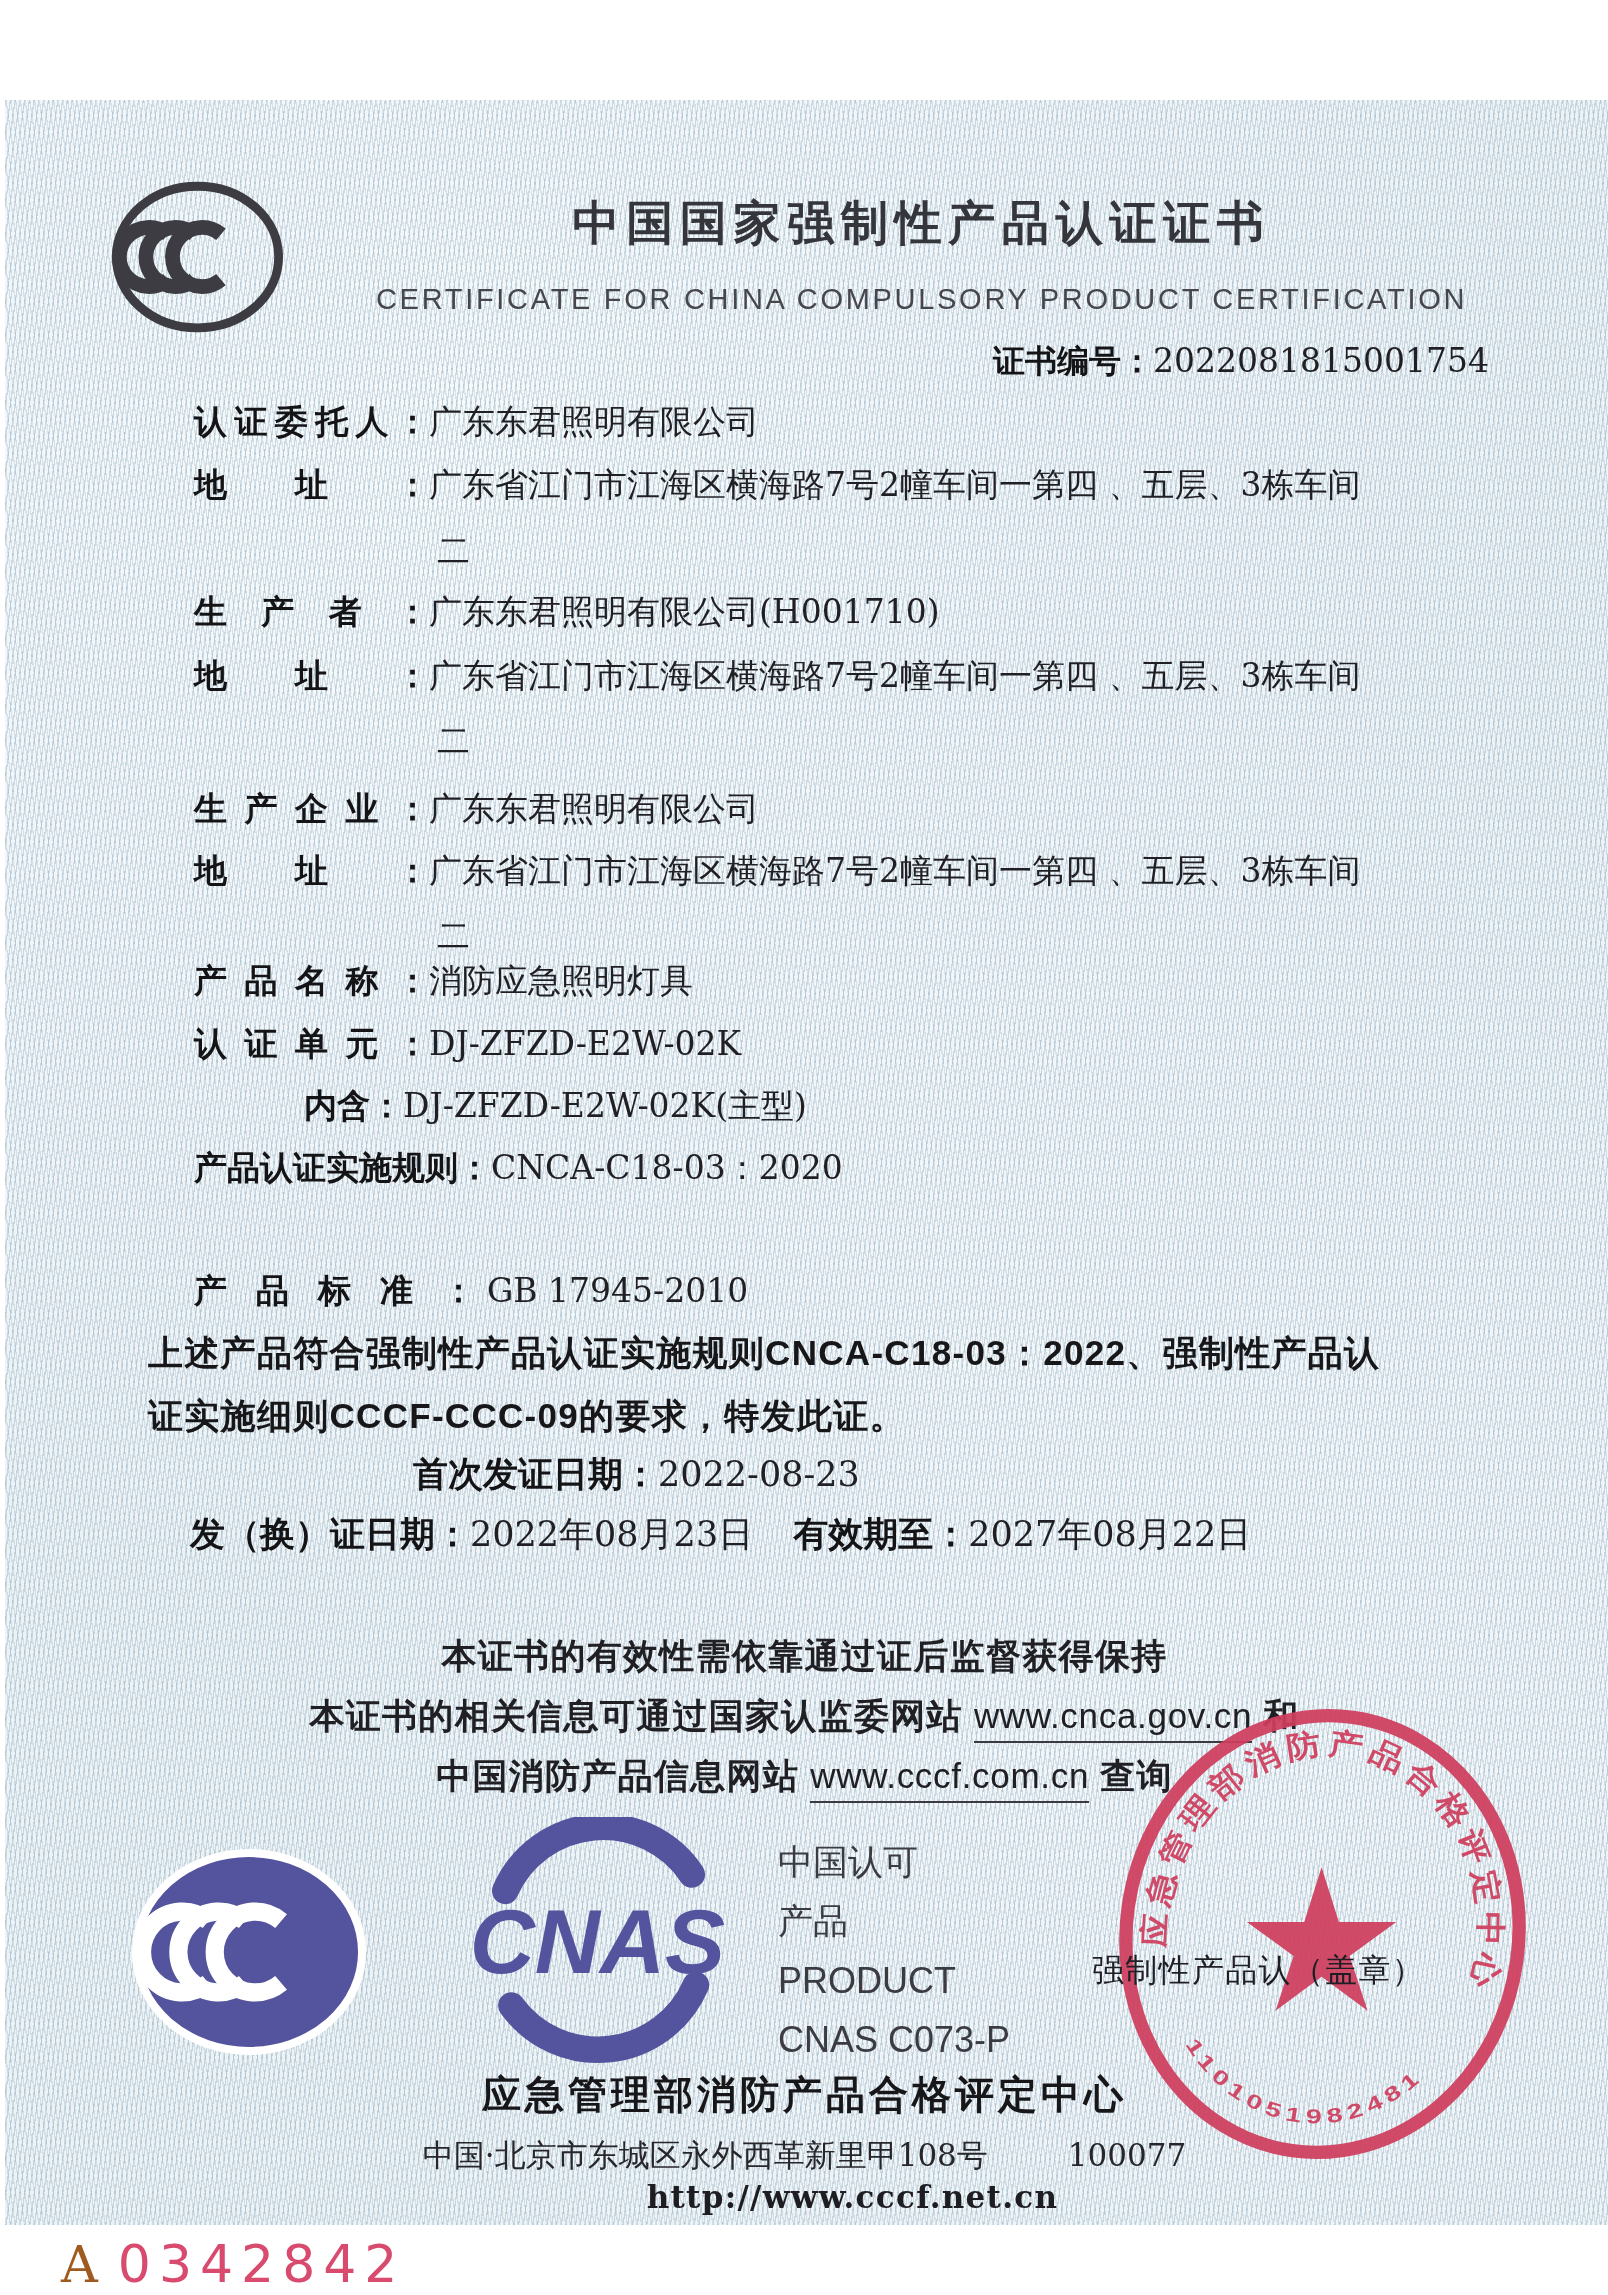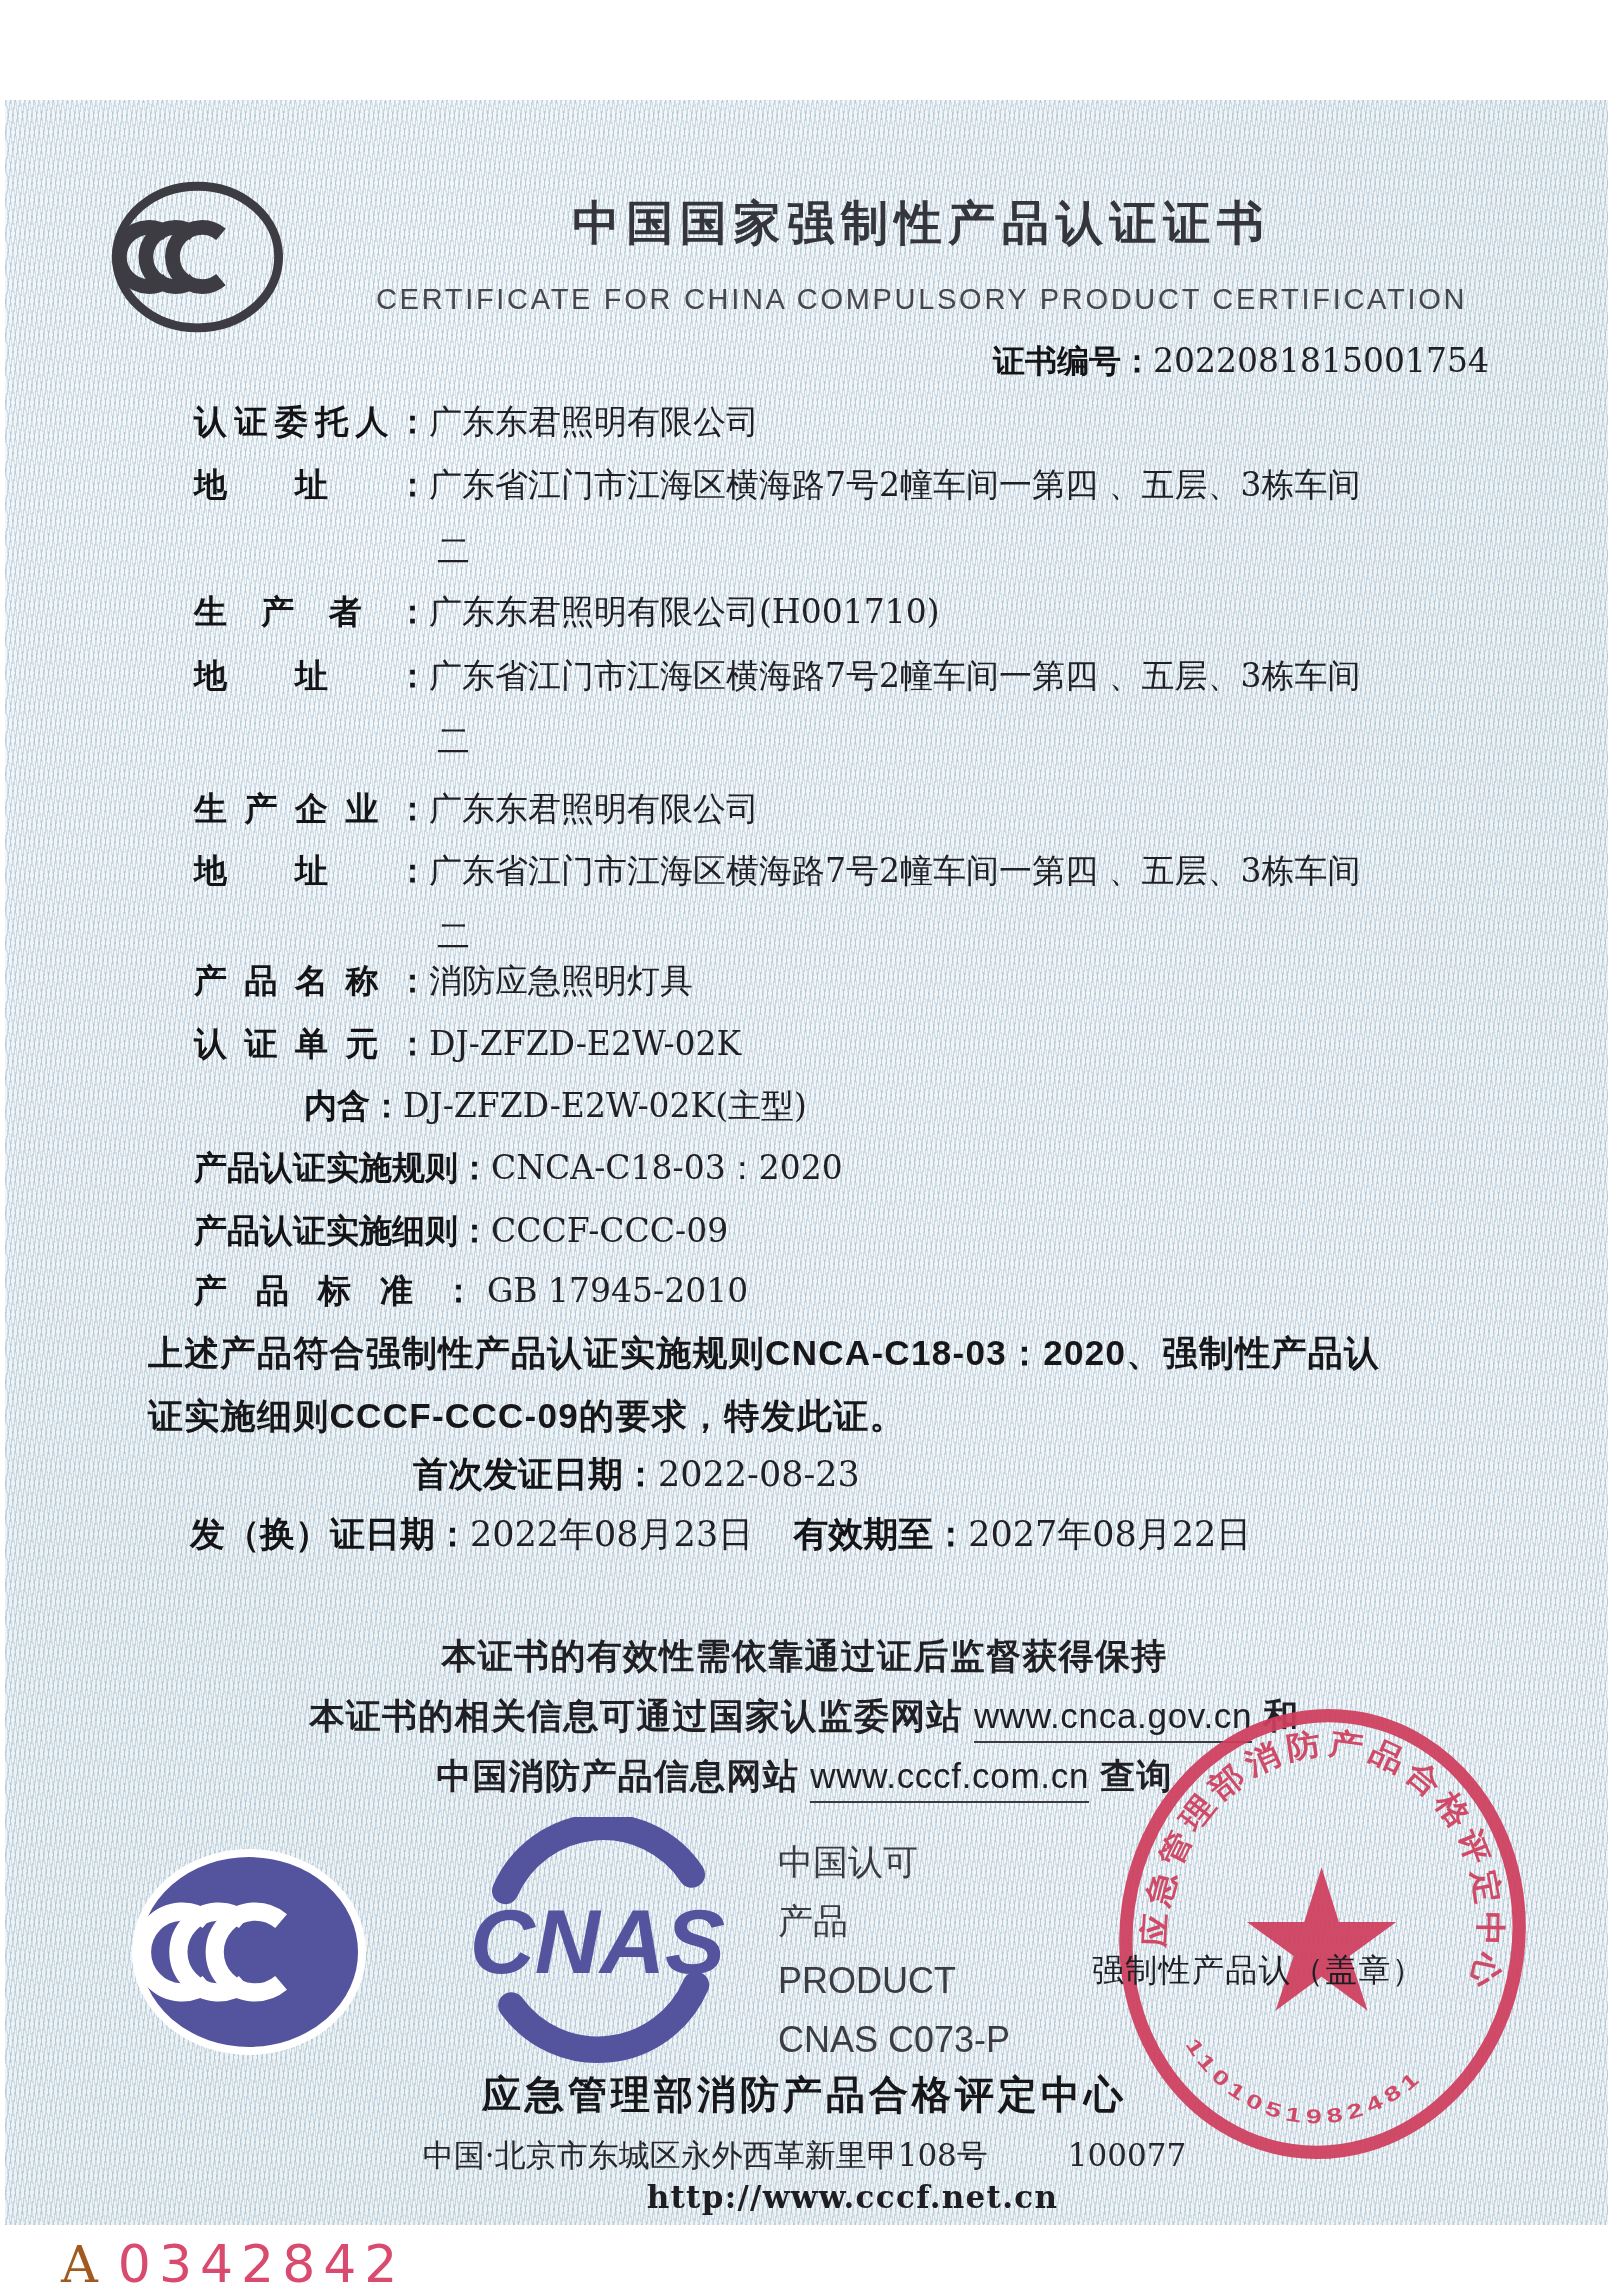--- a/index.html
+++ b/index.html
@@ -85,25 +85,24 @@
   <div class="cont" style="top:914px">二</div>
 
   <div class="row" style="top:960px"><span class="lbl">产品名称：</span><span class="val">消防应急照明灯具</span></div>
 
   <div class="row" style="top:1023px"><span class="lbl">认证单元：</span><span class="val">DJ-ZFZD-E2W-02K</span></div>
 
   <div class="row" style="top:1085px;left:304px"><span class="lbl-plain">内含：</span><span class="val">DJ-ZFZD-E2W-02K(主型)</span></div>
 
   <div class="row" style="top:1147px"><span class="lbl-auto">产品认证实施规则：</span><span class="val">CNCA-C18-03：2020</span></div>
 
-  <div class="row" style="top:1210px"><span class="lbl-auto">产品认证实施细则：</span><span class="val">CCCF-CCC-09</span></div>
 
   <div class="row" style="top:1270px"><span class="lbl-wide">产品标准：</span><span class="val">GB 17945-2010</span></div>
 
-  <div class="statement" style="top:1330px">上述产品符合强制性产品认证实施规则CNCA-C18-03：2020、强制性产品认</div>
+  <div class="statement" style="top:1330px">上述产品符合强制性产品认证实施规则CNCA-C18-03：2022、强制性产品认</div>
   <div class="statement" style="top:1393px">证实施细则CCCF-CCC-09的要求，特发此证。</div>
 
   <div class="dateline" style="left:413px;top:1451px"><span class="dl">首次发证日期：</span><span class="dv">2022-08-23</span></div>
   <div class="dateline" style="left:190px;top:1511px"><span class="dl">发（换）证日期：</span><span class="dv">2022年08月23日</span><span style="display:inline-block;width:40px"></span><span class="dl">有效期至：</span><span class="dv">2027年08月22日</span></div>
 
   <div class="notice" style="top:1633px">本证书的有效性需依靠通过证后监督获得保持</div>
   <div class="notice" style="top:1693px"><span>本证书的相关信息可通过国家认监委网站 </span><span class="url">www.cnca.gov.cn</span><span> 和</span></div>
   <div class="notice" style="top:1753px"><span>中国消防产品信息网站 </span><span class="url">www.cccf.com.cn</span><span> 查询</span></div>
 
   <svg class="abs" style="left:127px;top:1847px;" width="244" height="210" viewBox="0 0 120 104">

